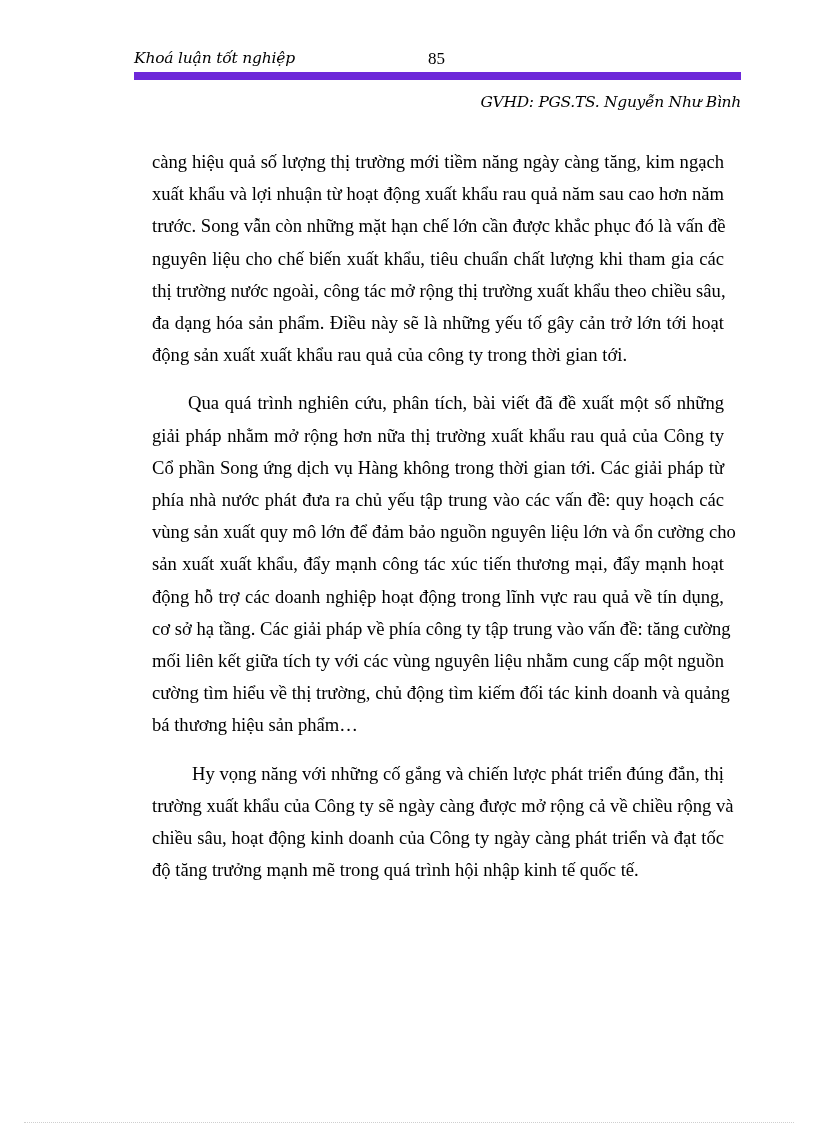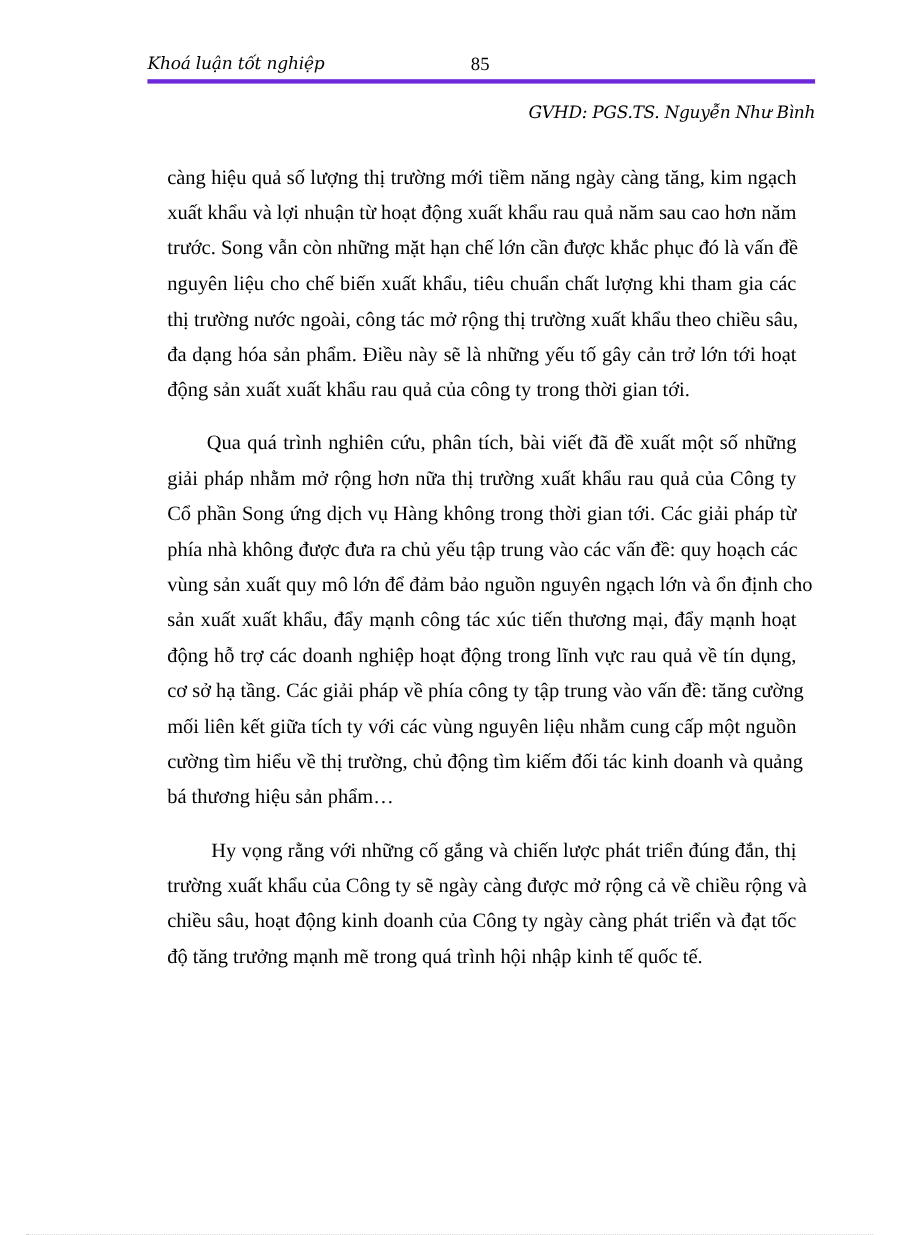--- a/index.html
+++ b/index.html
@@ -1,20 +1,20 @@
 <!DOCTYPE html>
 <html><head>
   <meta charset="utf-8">
   <style>
     html, body { margin: 0; padding: 0; background: #ffffff; }
     body { width: 816px; height: 1123px; position: relative; overflow: hidden; }
     .page { position: absolute; left: 0; top: 0; width: 816px; height: 1123px; background: #fff; }
     .header {
       position: absolute; left: 134px; top: 46px; width: 607px; height: 26px;
-      border-bottom: 4px solid #6d28d9;
+      border-bottom: 8px solid #6d28d9;
       font-family: "DejaVu Serif", serif; font-style: italic; font-size: 15.5px; color: #000;
     }
     .header .left { position: absolute; left: 0; top: 3px; letter-spacing: -0.2px; }
     .header .num { position: absolute; left: 294px; top: 3px; font-style: normal; font-family: "Liberation Serif", serif; font-size: 17px; }
     .header .right { position: absolute; right: 0; top: 3px; letter-spacing: -0.3px; margin-top: 44px; }
     .body-text {
       position: absolute; left: 136px; top: 130px; width: 604px;
       font-family: "Liberation Serif", serif; font-size: 18.6px; line-height: 32.2px; color: #000;
       text-align: justify;
     }
@@ -43,31 +43,31 @@
       <span class="line">trước. Song vẫn còn những mặt hạn chế lớn cần được khắc phục đó là vấn đề</span>
       <span class="line">nguyên liệu cho chế biến xuất khẩu, tiêu chuẩn chất lượng khi tham gia các</span>
       <span class="line">thị trường nước ngoài, công tác mở rộng thị trường xuất khẩu theo chiều sâu,</span>
       <span class="line">đa dạng hóa sản phẩm. Điều này sẽ là những yếu tố gây cản trở lớn tới hoạt</span>
       <span class="line last">động sản xuất xuất khẩu rau quả của công ty trong thời gian tới.</span>
     </p>
     <p>
       <span class="line" style="padding-left:36px">Qua quá trình nghiên cứu, phân tích, bài viết đã đề xuất một số những</span>
       <span class="line">giải pháp nhằm mở rộng hơn nữa thị trường xuất khẩu rau quả của Công ty</span>
       <span class="line">Cổ phần Song ứng dịch vụ Hàng không trong thời gian tới. Các giải pháp từ</span>
-      <span class="line">phía nhà không được đưa ra chủ yếu tập trung vào các vấn đề: quy hoạch các</span>
-      <span class="line">vùng sản xuất quy mô lớn để đảm bảo nguồn nguyên ngạch lớn và ổn định cho</span>
+      <span class="line">phía nhà nước phát đưa ra chủ yếu tập trung vào các vấn đề: quy hoạch các</span>
+      <span class="line">vùng sản xuất quy mô lớn để đảm bảo nguồn nguyên liệu lớn và ổn cường cho</span>
       <span class="line">sản xuất xuất khẩu, đẩy mạnh công tác xúc tiến thương mại, đẩy mạnh hoạt</span>
       <span class="line">động hỗ trợ các doanh nghiệp hoạt động trong lĩnh vực rau quả về tín dụng,</span>
       <span class="line">cơ sở hạ tầng. Các giải pháp về phía công ty tập trung vào vấn đề: tăng cường</span>
       <span class="line">mối liên kết giữa tích ty với các vùng nguyên liệu nhằm cung cấp một nguồn</span>
       <span class="line">cường tìm hiểu về thị trường, chủ động tìm kiếm đối tác kinh doanh và quảng</span>
       <span class="line last">bá thương hiệu sản phẩm…</span>
     </p>
     <p>
-      <span class="line" style="padding-left:40px">Hy vọng rằng với những cố gắng và chiến lược phát triển đúng đắn, thị</span>
+      <span class="line" style="padding-left:40px">Hy vọng năng với những cố gắng và chiến lược phát triển đúng đắn, thị</span>
       <span class="line">trường xuất khẩu của Công ty sẽ ngày càng được mở rộng cả về chiều rộng và</span>
       <span class="line">chiều sâu, hoạt động kinh doanh của Công ty ngày càng phát triển và đạt tốc</span>
       <span class="line last">độ tăng trưởng mạnh mẽ trong quá trình hội nhập kinh tế quốc tế.</span>
     </p>
   </div>
 
   <div class="footer-rule"></div>
 </div>
 
 </body></html>

